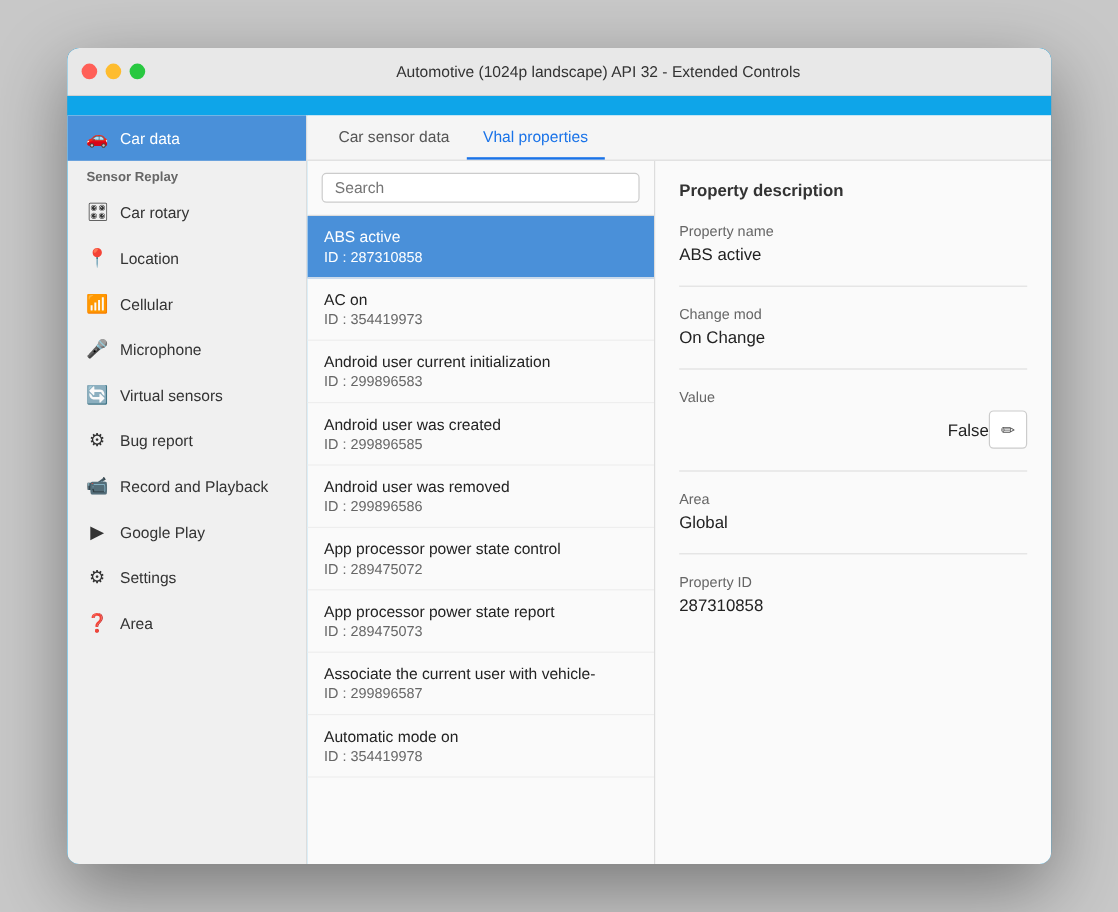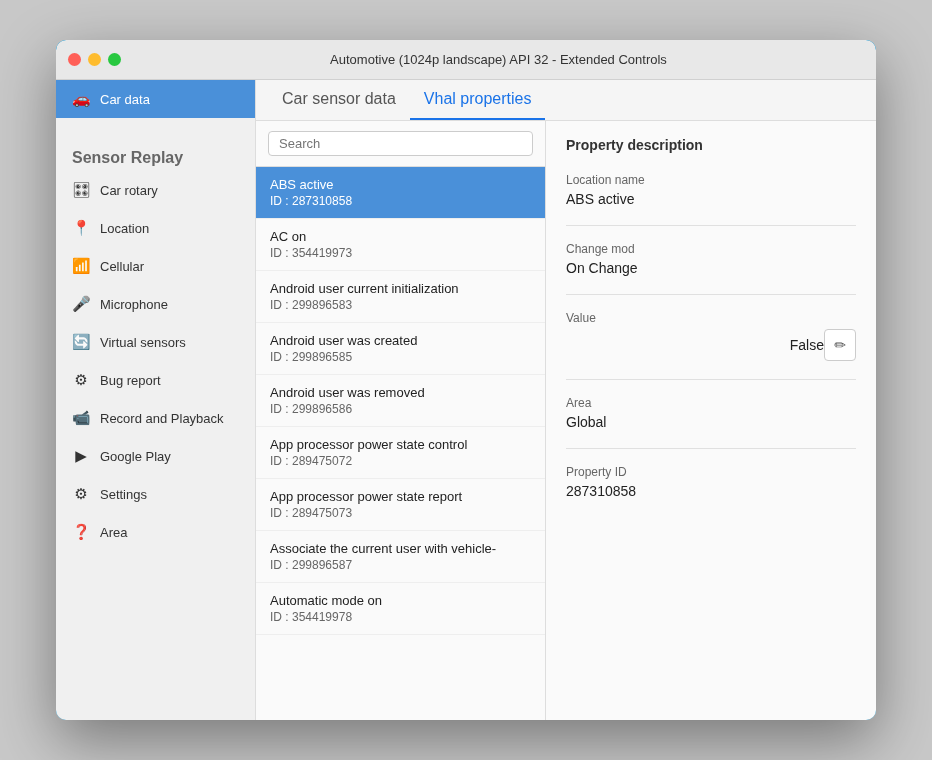--- a/index.html
+++ b/index.html
@@ -15,20 +15,21 @@
     }
     .window {
       width: 820px;
       height: 680px;
       background: #0ea5e9;
       border-radius: 10px;
       box-shadow: 0 20px 60px rgba(0,0,0,0.4);
       display: flex;
       flex-direction: column;
       overflow: hidden;
+      gap: 16px;
     }
     .title-bar {
       height: 40px;
       background: #e8e8e8;
       border-radius: 10px 10px 0 0;
       display: flex;
       align-items: center;
       padding: 0 12px;
       border-bottom: 1px solid #d0d0d0;
       flex-shrink: 0;
@@ -75,24 +76,23 @@
       color: #333;
       gap: 10px;
     }
     .sidebar-item.active {
       background: #4a90d9;
       color: white;
     }
     .sidebar-item.active .sidebar-icon { color: white; }
     .sidebar-section-label {
       padding: 8px 16px 4px;
-      font-size: 16px;
+      font-size: 11px;
       color: #666;
       font-weight: 600;
-      margin-top: 23px;
     }
     .sidebar-icon {
       font-size: 15px;
       width: 18px;
       text-align: center;
       flex-shrink: 0;
     }
     
     .main {
       flex: 1;
@@ -103,21 +103,21 @@
     }
     .tabs {
       display: flex;
       border-bottom: 1px solid #ddd;
       background: #f5f5f5;
       padding: 0 12px;
       flex-shrink: 0;
     }
     .tab {
       padding: 10px 14px;
-      font-size: 16px;
+      font-size: 13px;
       color: #555;
       cursor: pointer;
       border-bottom: 2px solid transparent;
     }
     .tab.active {
       color: #1a73e8;
       border-bottom: 2px solid #1a73e8;
     }
     .main-body {
       display: flex;
@@ -355,21 +355,21 @@
               <div class="prop-id">ID : 354419978</div>
             </div>
 
           </div>
         </div>
 
         <div class="property-detail">
           <div class="detail-header">Property description</div>
 
           <div class="detail-section">
-            <div class="detail-label">Location name</div>
+            <div class="detail-label">Property name</div>
             <div class="detail-value">ABS active</div>
           </div>
 
           <div class="divider"></div>
 
           <div class="detail-section">
             <div class="detail-label">Change mod</div>
             <div class="detail-value">On Change</div>
           </div>
 

